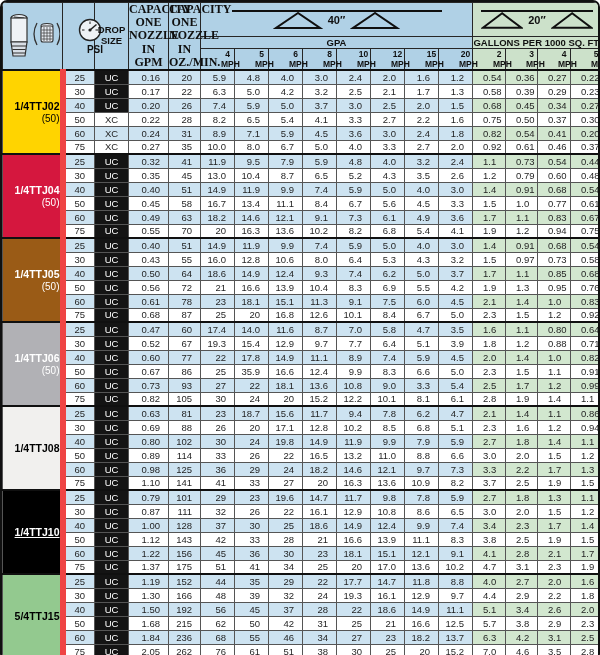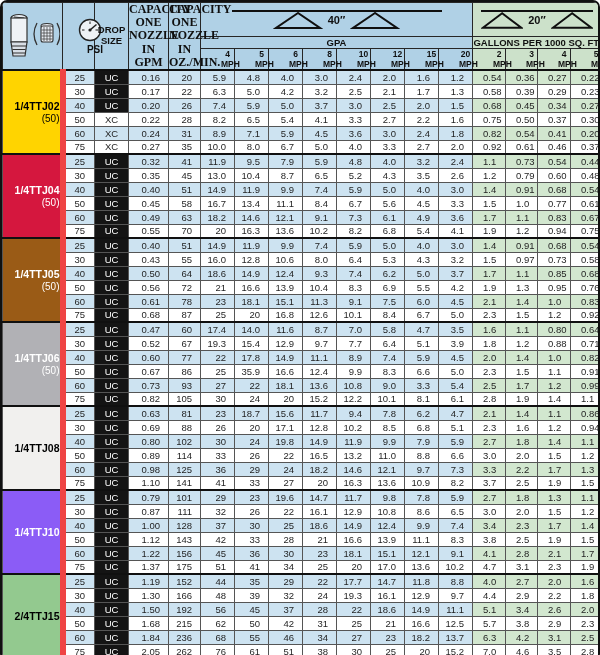--- a/index.html
+++ b/index.html
@@ -701,21 +701,21 @@
           <td class="num">16.3</td>
           <td class="num">13.6</td>
           <td class="num">10.9</td>
           <td class="num">8.2</td>
           <td class="gal">3.7</td>
           <td class="gal">2.5</td>
           <td class="gal">1.9</td>
           <td class="gal">1.5</td>
         </tr>
         <tr class="tint bstart">
-          <td class="label" rowspan="6" style="background: #8b5cf6; color: rgb(255, 255, 255);">
+          <td class="label" rowspan="6" style="background: #000000; color: rgb(255, 255, 255); text-decoration: underline;">
             <div class="mname">1/4TTJ10</div>
           </td>
           <td class="psi">25</td>
           <td class="drop uc">UC</td>
           <td class="num">0.79</td>
           <td class="num">101</td>
           <td class="num">29</td>
           <td class="num">23</td>
           <td class="num">19.6</td>
           <td class="num">14.7</td>
@@ -813,21 +813,21 @@
           <td class="num">17.0</td>
           <td class="num">13.6</td>
           <td class="num">10.2</td>
           <td class="gal">4.7</td>
           <td class="gal">3.1</td>
           <td class="gal">2.3</td>
           <td class="gal">1.9</td>
         </tr>
         <tr class="tint bstart">
           <td class="label" rowspan="6" style="background: rgb(147, 201, 143); color: rgb(0, 0, 0);">
-            <div class="mname">2/4TTJ15</div>
+            <div class="mname">5/4TTJ15</div>
           </td>
           <td class="psi">25</td>
           <td class="drop uc">UC</td>
           <td class="num">1.19</td>
           <td class="num">152</td>
           <td class="num">44</td>
           <td class="num">35</td>
           <td class="num">29</td>
           <td class="num">22</td>
           <td class="num">17.7</td>

